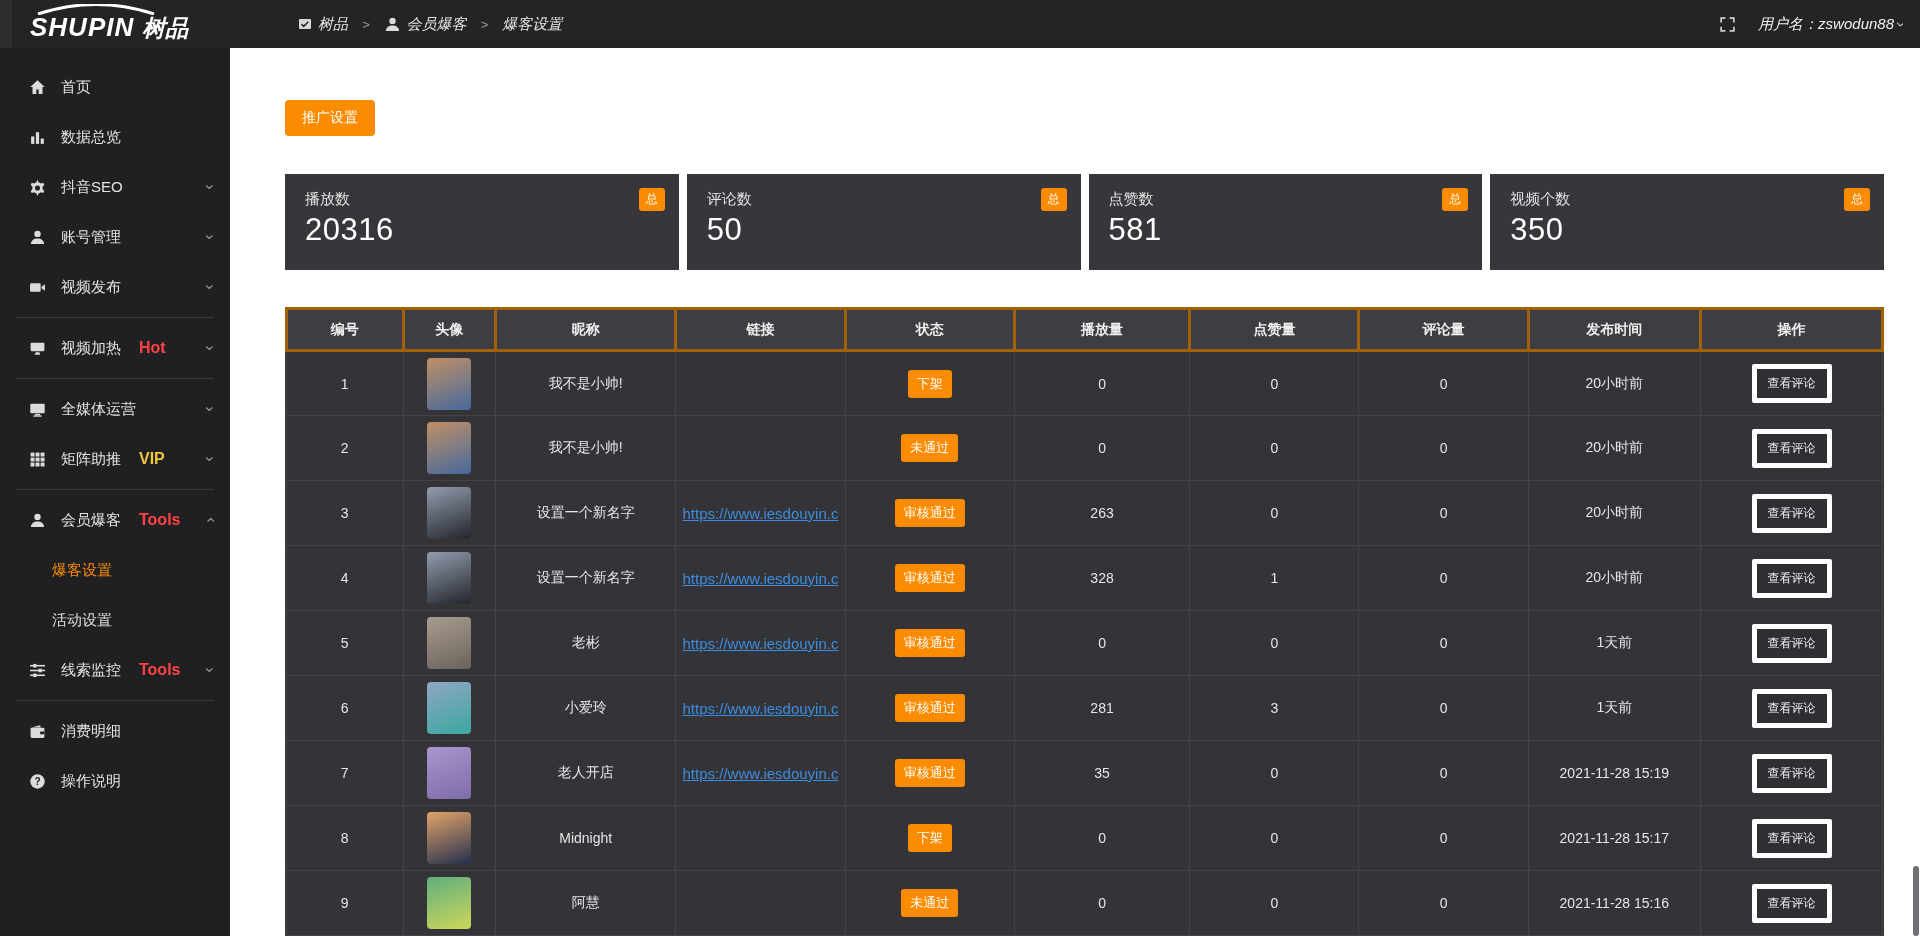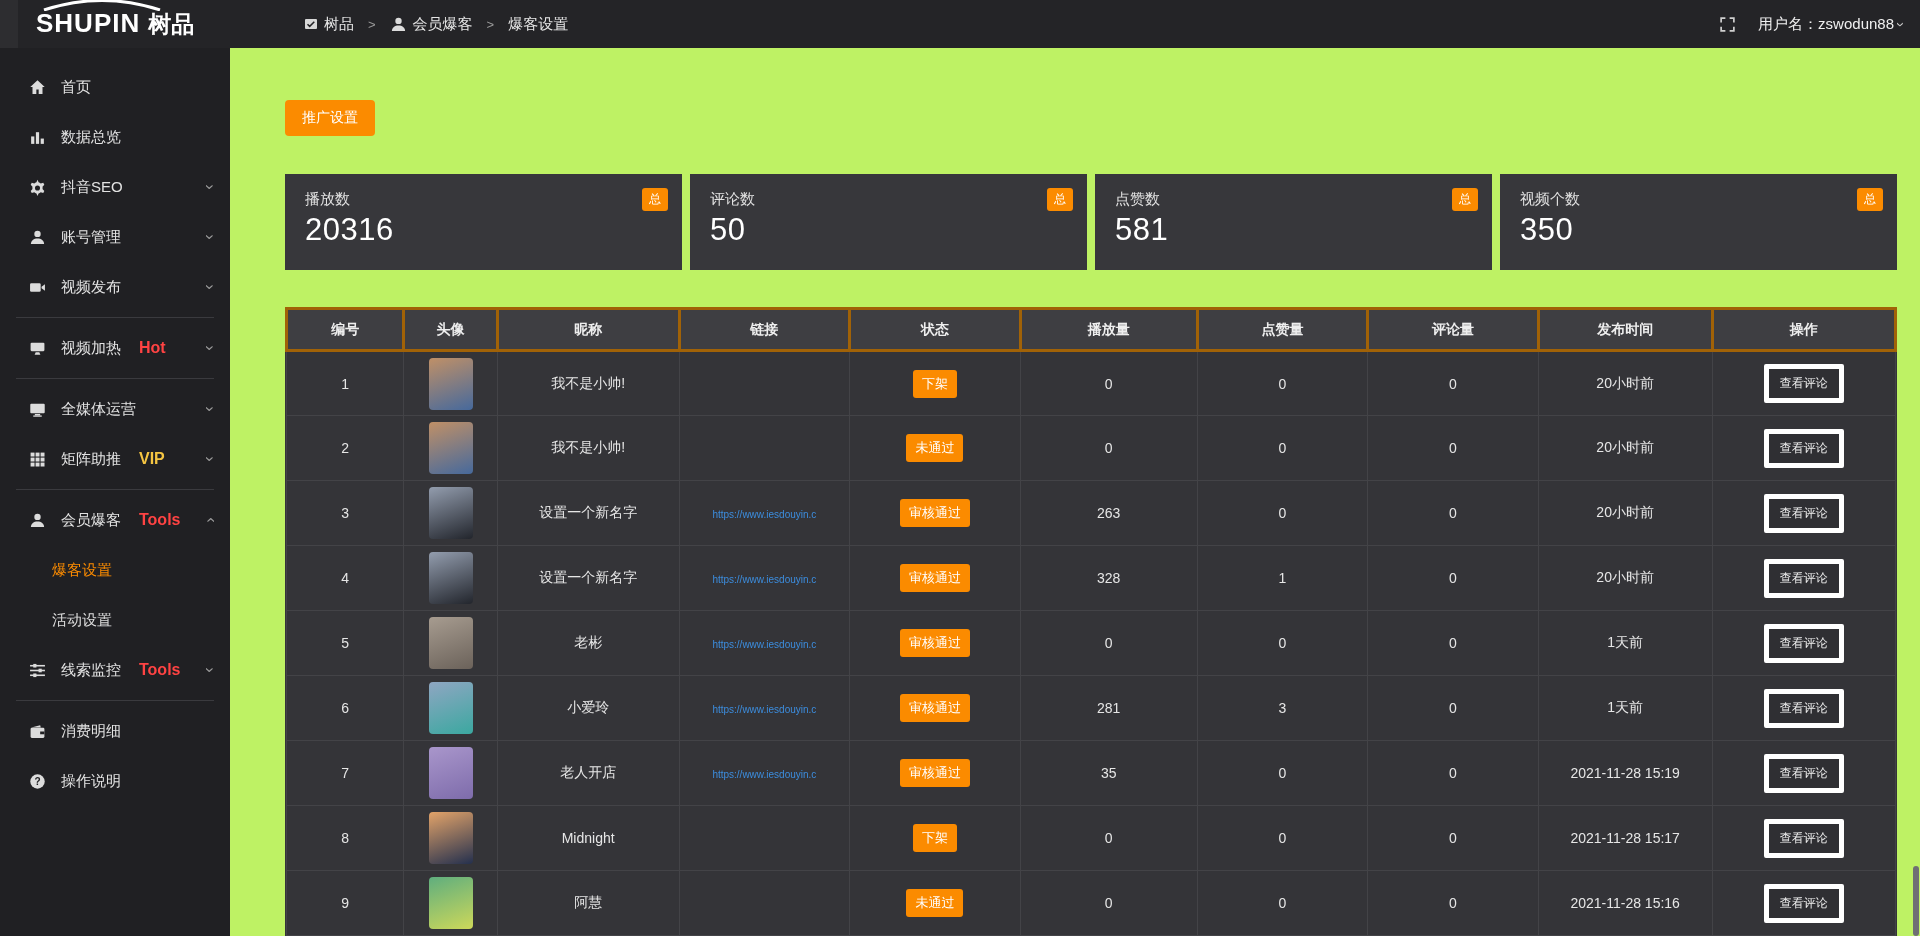--- a/index.html
+++ b/index.html
@@ -2,22 +2,22 @@
 <html><head>
 <meta charset="utf-8">
 <style>
   * { box-sizing: border-box; margin: 0; padding: 0; }
   html,body { width:1920px; height:936px; overflow:hidden; }
   body {
     font-family: "Liberation Sans", sans-serif;
     background:#2d2d30; color:#e8e8e8; position:relative;
   }
   
-  .topbar { position:absolute; top:0; left:18px; right:0; height:48px;
-    background:#242427; display:flex; z-index:5; }
+  .topbar { position:absolute; top:0; left:12px; right:0; height:48px;
+    background:#242427; display:flex; align-items:center; z-index:5;font-style:italic; }
   .logo { width:230px; padding-left:18px; display:flex; flex-direction:column; }
   .logo-arc { margin-left:2px; }
   .logo-row { display:flex; align-items:baseline; margin-top:-3px; }
   .logo-en { font-size:26px; font-weight:bold; color:#fff; letter-spacing:1px; }
   .logo-cn { font-size:23px; font-weight:bold; color:#fff; margin-left:8px; }
   .crumbs { display:flex; align-items:center; margin-left:56px; font-size:15px; color:#e6e6e6; }
   .crumb { display:flex; align-items:center; cursor:pointer; }
   .crumb-icon { display:flex; align-items:center; margin-right:6px; }
   .crumb-sep { color:#9a9a9a; margin:0 14px; font-size:13px; }
   .topbar-right { margin-left:auto; display:flex; align-items:center; padding-right:16px; }
@@ -31,38 +31,38 @@
   .sb-icon { width:18px; display:flex; align-items:center; justify-content:center; }
   .sb-label { font-size:15px; color:#e3e3e3; margin-left:15px; white-space:nowrap; }
   .sb-badge { font-weight:bold; font-size:16px; margin-left:18px; }
   .sb-chev { margin-left:auto; color:#9a9a9a; font-size:16px; transform:rotate(90deg); }
   .sb-item.expanded .sb-chev { transform:rotate(-90deg); }
   .sb-sub { height:50px; display:flex; align-items:center; padding-left:52px;
     font-size:15px; color:#dedede; cursor:pointer; }
   .sb-divider { height:1px; background:#3a3a3e; margin:5px 16px; }
   
   .main { position:absolute; top:48px; left:230px; right:0; bottom:0;
-    background:#bef264; padding:52px 23px 0 55px; overflow:hidden; }
+    background:#ffffff; padding:52px 36px 0 55px; overflow:hidden; }
   .promo-btn { background:#fb8b00; color:#fff; border:none; border-radius:4px;
     font-size:14px; font-family:inherit; padding:9px 17px; cursor:pointer; }
   
   .cards { display:flex; gap:8px; margin-top:38px; }
   .stat-card { flex:1; height:96px; background:#37373b; position:relative; padding:16px 20px; }
   .stat-label { font-size:15px; color:#e2e2e2; }
   .stat-value { font-size:31px; font-weight:500; color:#fff; margin-top:3px; letter-spacing:.5px; }
   .stat-badge { position:absolute; top:14px; right:14px; background:#fb8b00; color:#fff;
     font-size:12px; padding:3px 7px; border-radius:3px; }
   
   table { width:100%; margin-top:37px; border-collapse:collapse; table-layout:fixed; background:#343438; }
   th { background:#3e3e42; height:42px; font-size:14px; font-weight:600; color:#eee;
     border:3px solid #a16207; }
   td { height:65px; text-align:center; font-size:14px; color:#e6e6e6;
     border:1px solid #434347; overflow:hidden; white-space:nowrap; }
   .avatar { width:44px; height:52px; border-radius:4px; margin:0 auto; }
-  .link { color:#3c8dde; font-size:10px; cursor:pointer; }
+  .link { color:#3c8dde; font-size:15px; cursor:pointer;text-decoration:underline; }
   .status-badge { display:inline-block; background:#fb8b00; color:#fff; font-size:13px;
     padding:5px 9px; border-radius:3px; }
   .view-btn { background:#2f2f33; border:5px solid #ffffff; color:#efefef; font-size:12px;
     font-family:inherit; padding:6px 11px; border-radius:2px; cursor:pointer; }
   
   .scroll-thumb { position:absolute; right:1px; bottom:0; width:6px; height:70px;
     background:#6f6f74; border-radius:3px; }
 </style>
 </head>
 <body>

